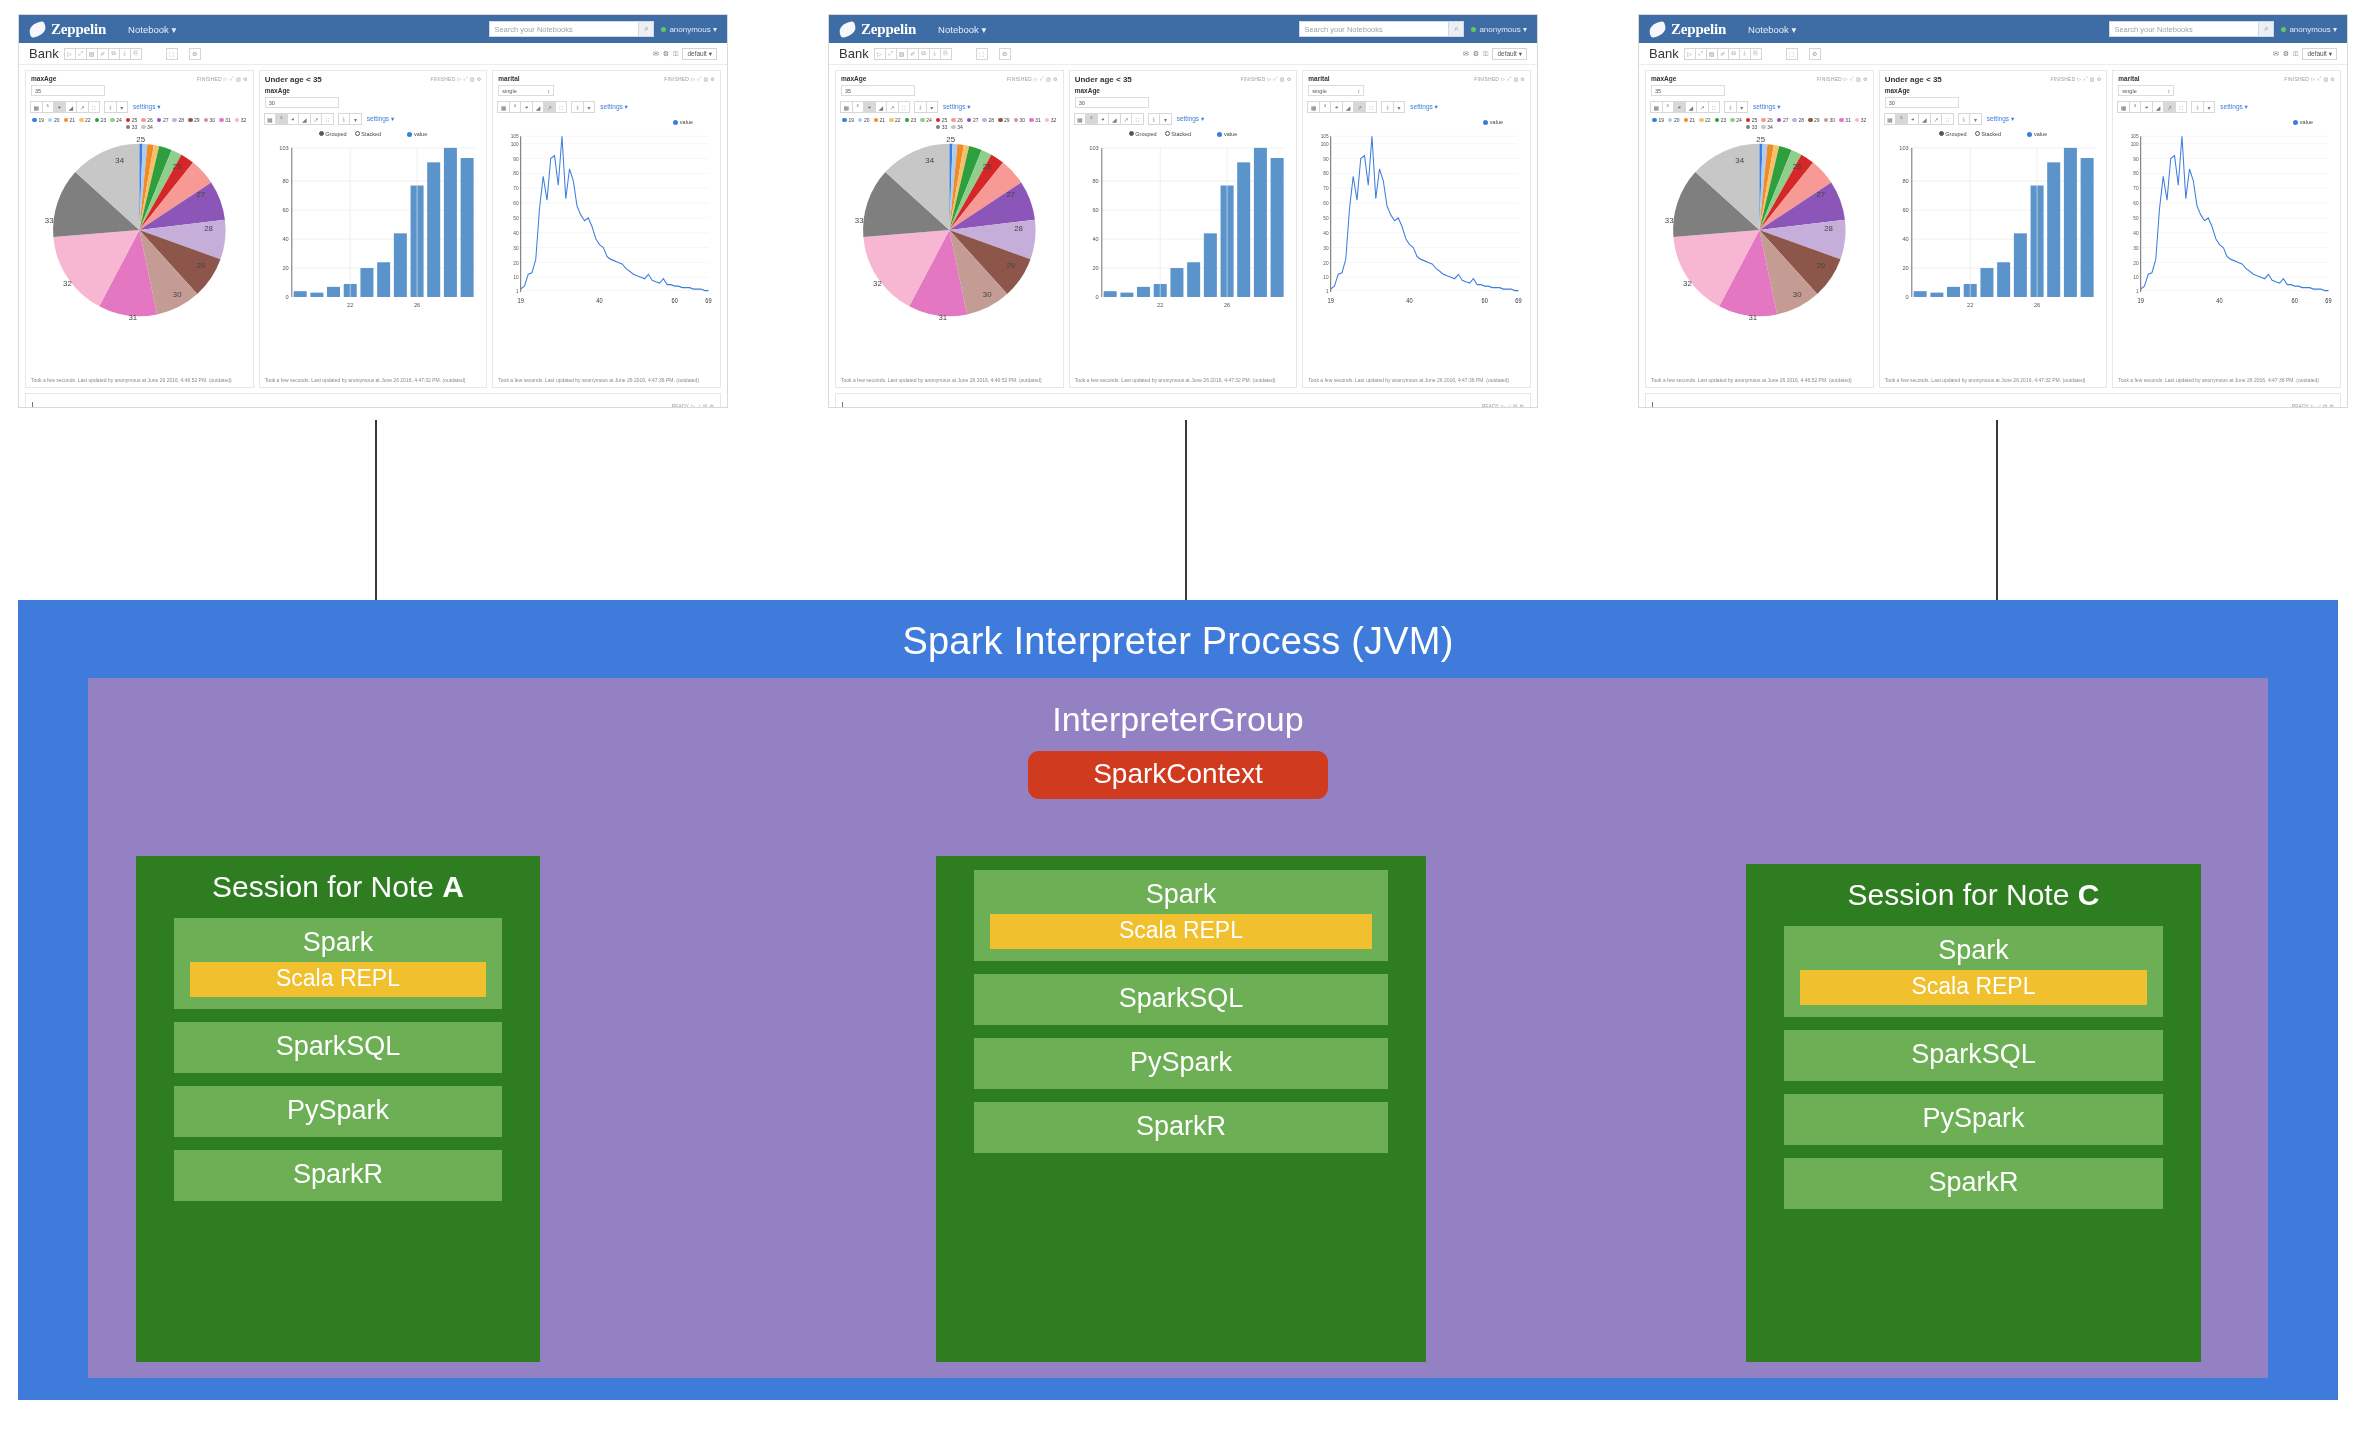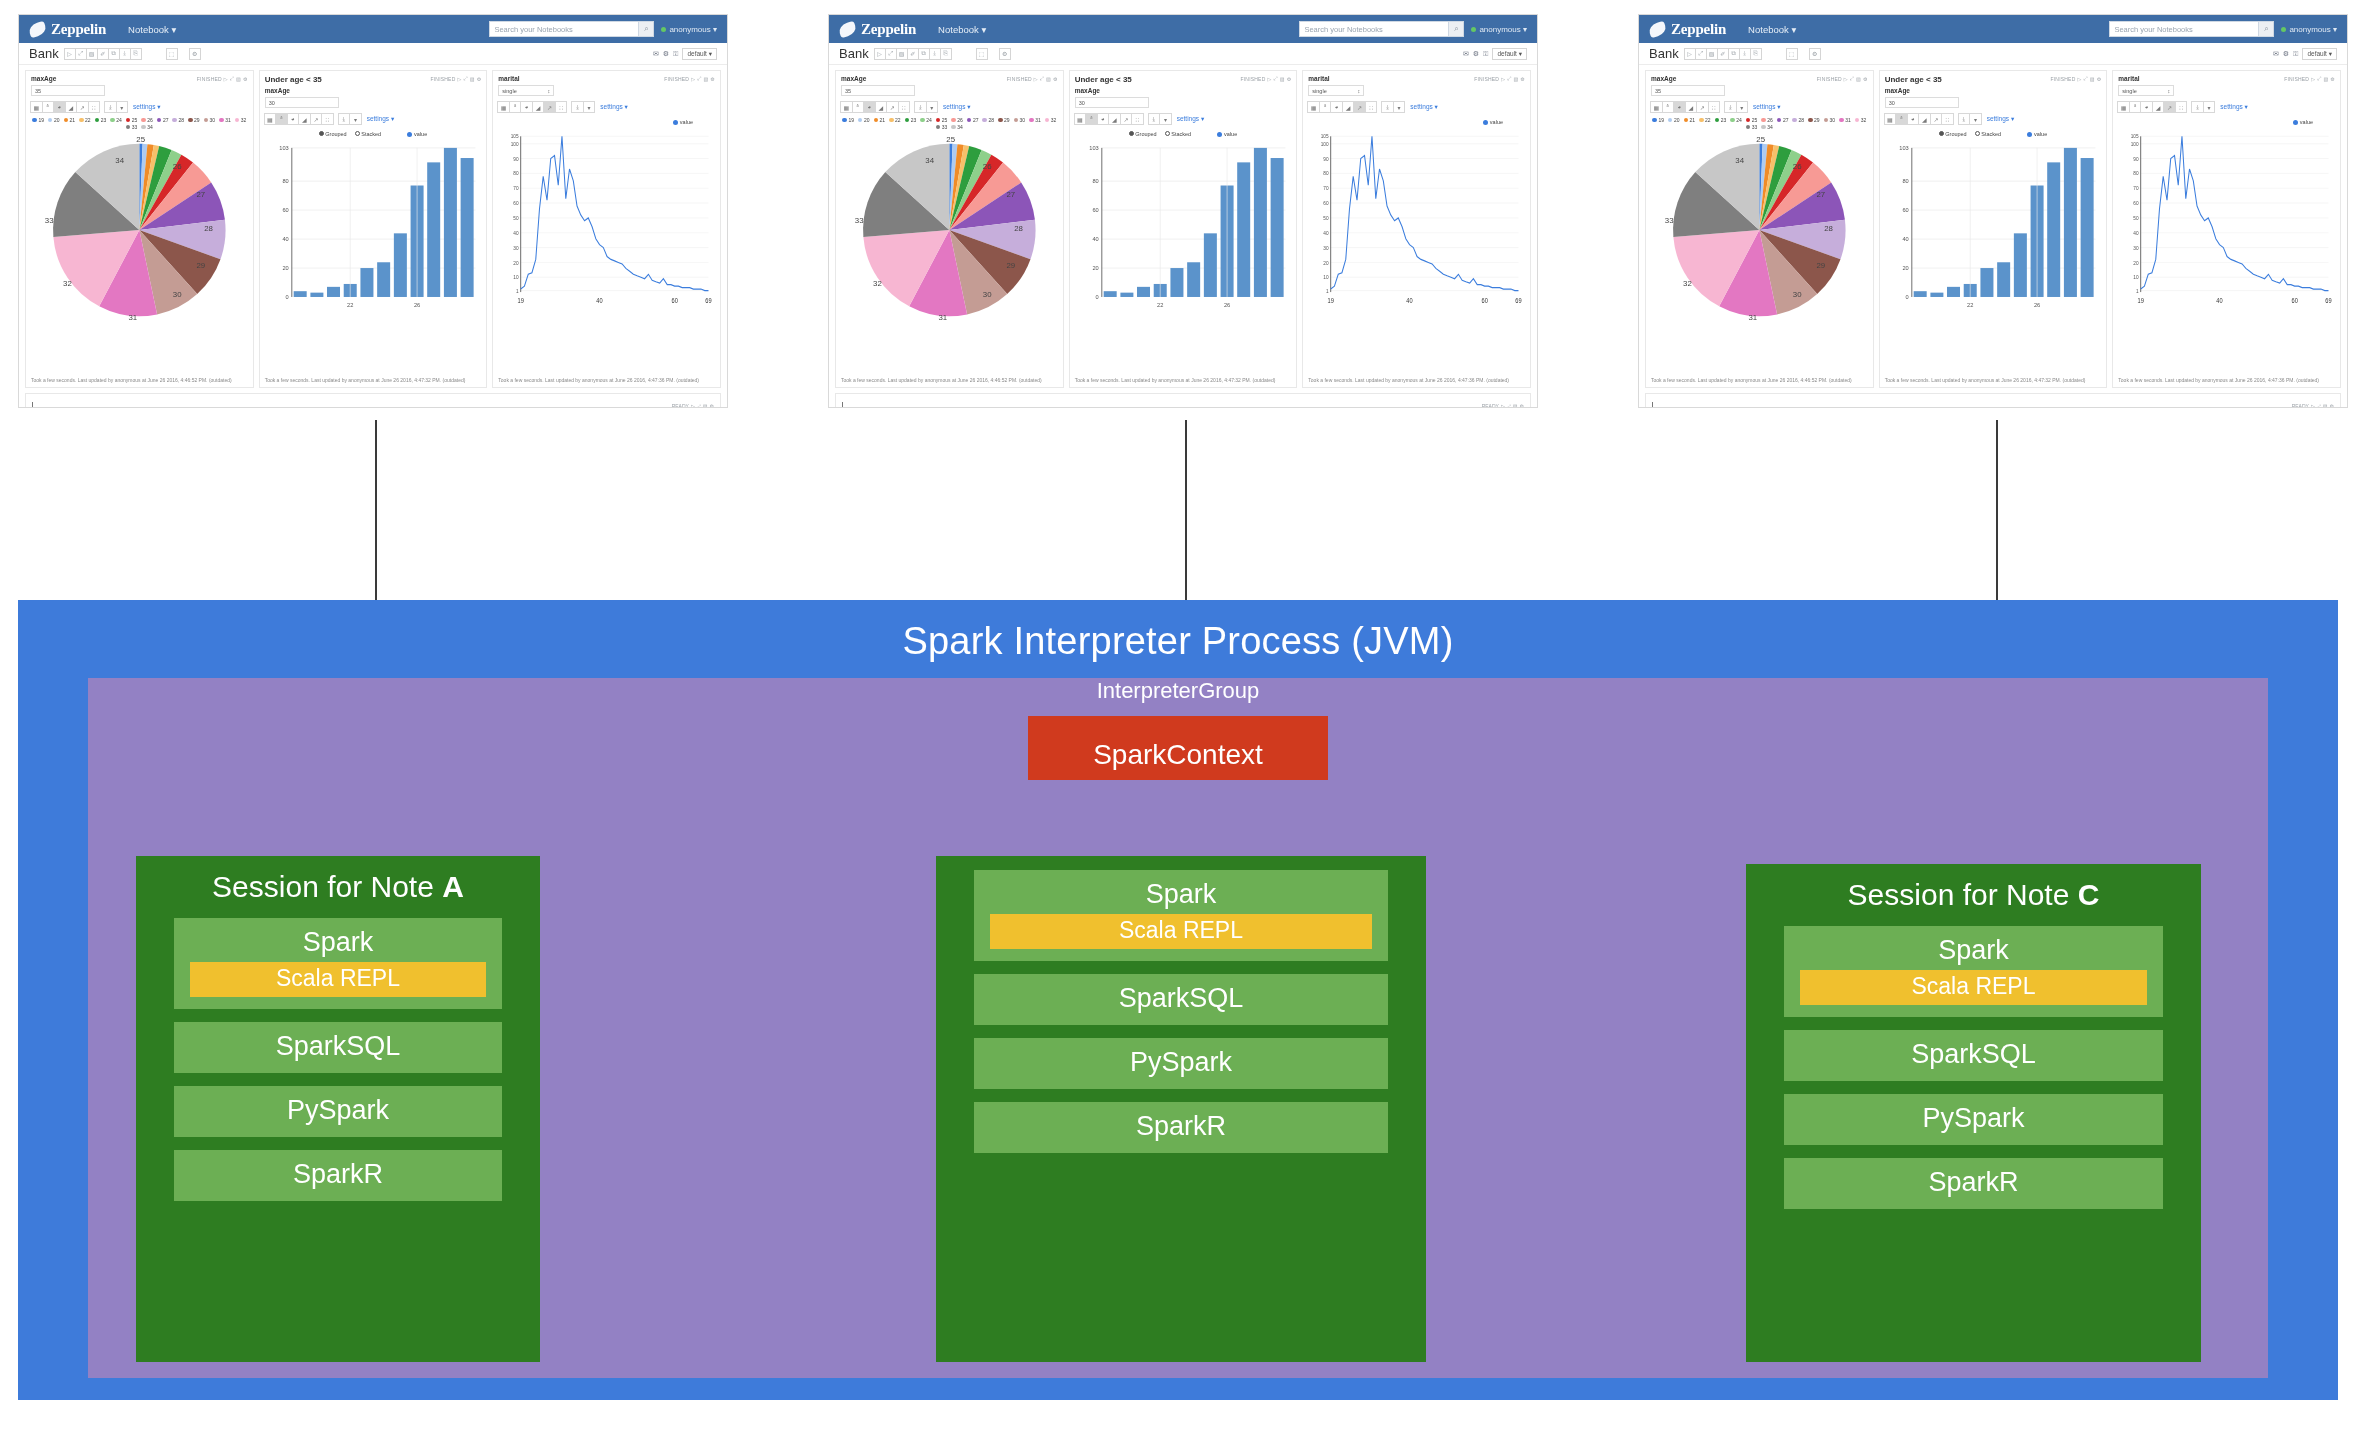--- a/index.html
+++ b/index.html
@@ -148,25 +148,25 @@
   }
   #arch .arch-title {
     text-align:center; color:#ffffff; font-size:38px;
     padding-top:20px; letter-spacing:.2px;
   }
   #igroup {
     position:absolute; left:70px; top:78px; right:70px; bottom:22px;
     background:#9381C4;
   }
   #igroup .ig-title {
-    text-align:center; color:#ffffff; font-size:22px; 
+    text-align:center; color:#ffffff; font-size:34px; padding-top:22px;
   }
   #sparkctx {
     width:300px; margin:12px auto 0 auto; background:#D03A1E;
-    color:#fff; font-size:28px; text-align:center; padding:23px 0 9px 0;
+    color:#fff; font-size:28px; text-align:center; padding:7px 0 9px 0;border-radius:11px;
   }
   .sessions { position:absolute; left:0; right:0; top:178px; bottom:16px; }
   .session {
     position:absolute; top:0; bottom:0;
     background:#2E7D21; padding:14px 38px 16px 38px;
   }
   #sessA { left:48px;  width:404px; }
   #sessB { left:848px; width:490px; }
   #sessC { left:1658px; width:455px; top:8px; }
   .session-title {

